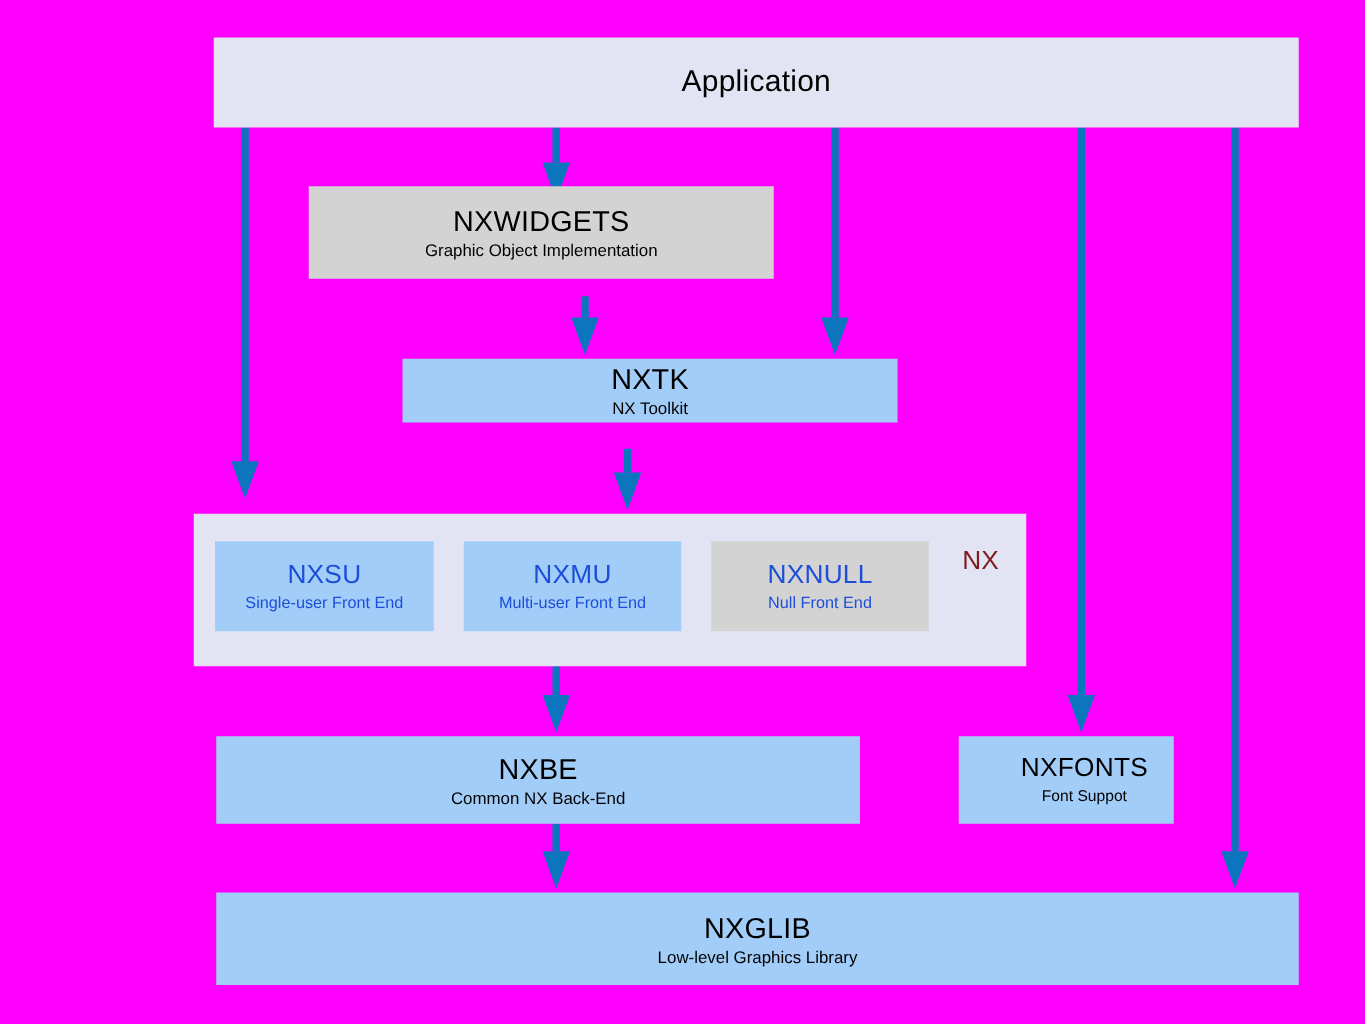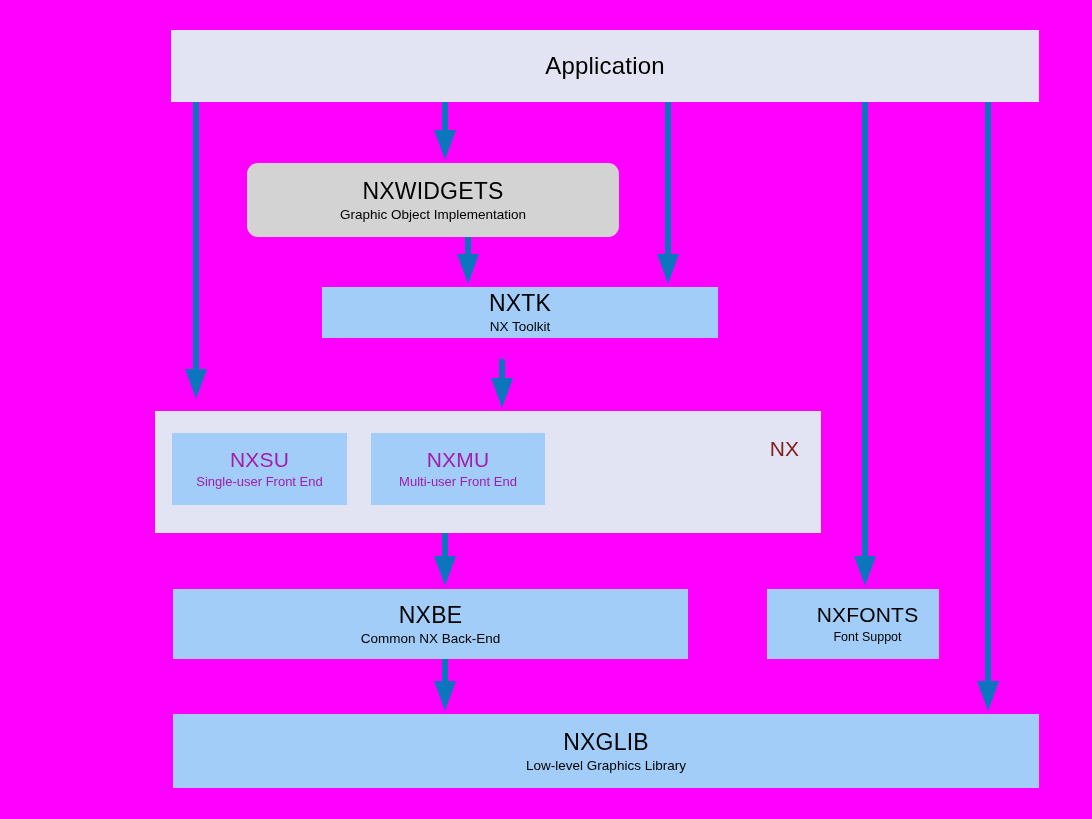--- a/index.html
+++ b/index.html
@@ -54,21 +54,21 @@
   .fill-blue     { background: #a2cdf8; }
 
   
   #box-application {
     left: 171px; top: 30px; width: 868px; height: 72px;
   }
   #box-application .title { font-size: 24px; }
 
   
   #box-nxwidgets {
-    left: 247px; top: 163px; width: 372px; height: 74px; border-radius: 11px;
+    left: 247px; top: 149px; width: 372px; height: 74px;
   }
 
   
   #box-nxtk {
     left: 322px; top: 287px; width: 396px; height: 51px;
   }
 
   
   #box-nx {
     left: 155px; top: 411px; width: 666px; height: 122px;
@@ -84,21 +84,21 @@
   .nx-sub {
     position: absolute;
     top: 22px;
     height: 72px;
     box-sizing: border-box;
     display: flex;
     flex-direction: column;
     align-items: center;
     justify-content: center;
     text-align: center;
-    color: #a21caf;
+    color: #1d4ed8;
     line-height: 1.15;
   }
   .nx-sub .title { font-size: 21px; white-space: nowrap; }
   .nx-sub .subtitle { font-size: 13px; margin-top: 3px; white-space: nowrap; }
   #box-nxsu   { left: 17px;  width: 175px; }
   #box-nxmu   { left: 216px; width: 174px; }
   #box-nxnull { left: 414px; width: 174px; }
 
   
   #box-nxbe {
@@ -163,20 +163,24 @@
     <div class="nx-sub fill-blue" id="box-nxsu" style="background: rgb(162, 205, 248);">
       <span class="title">NXSU</span>
       <span class="subtitle">Single-user Front End</span>
     </div>
 
     <div class="nx-sub fill-blue" id="box-nxmu" style="background: rgb(162, 205, 248);">
       <span class="title">NXMU</span>
       <span class="subtitle">Multi-user Front End</span>
     </div>
 
+    <div class="nx-sub fill-gray" id="box-nxnull" style="background: rgb(211, 211, 211);">
+      <span class="title">NXNULL</span>
+      <span class="subtitle">Null Front End</span>
+    </div>
 
     <span class="nx-label">NX</span>
   </div>
 
   <div class="box fill-blue" id="box-nxbe" style="background: rgb(162, 205, 248);">
     <span class="title">NXBE</span>
     <span class="subtitle">Common NX Back-End</span>
   </div>
 
   <div class="box fill-blue" id="box-nxfonts" style="background: rgb(162, 205, 248);">

